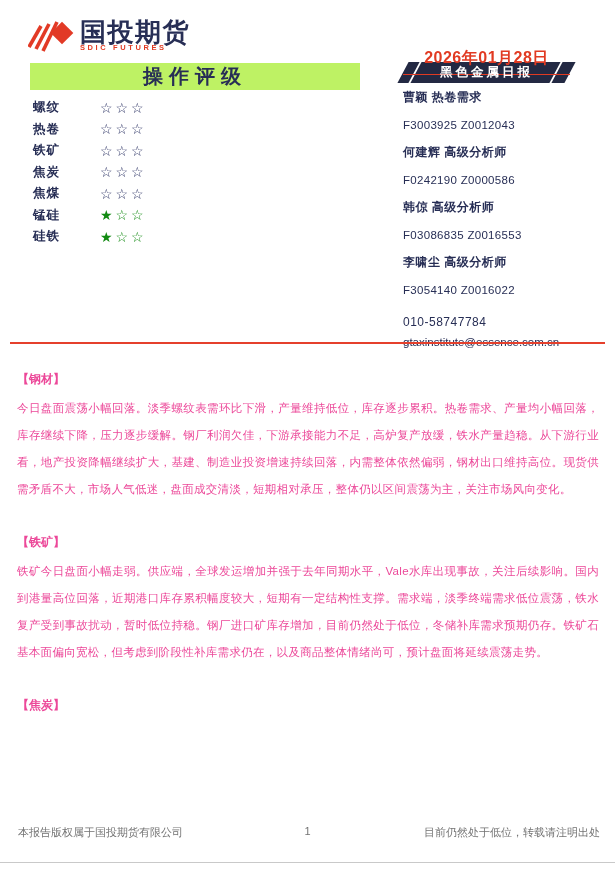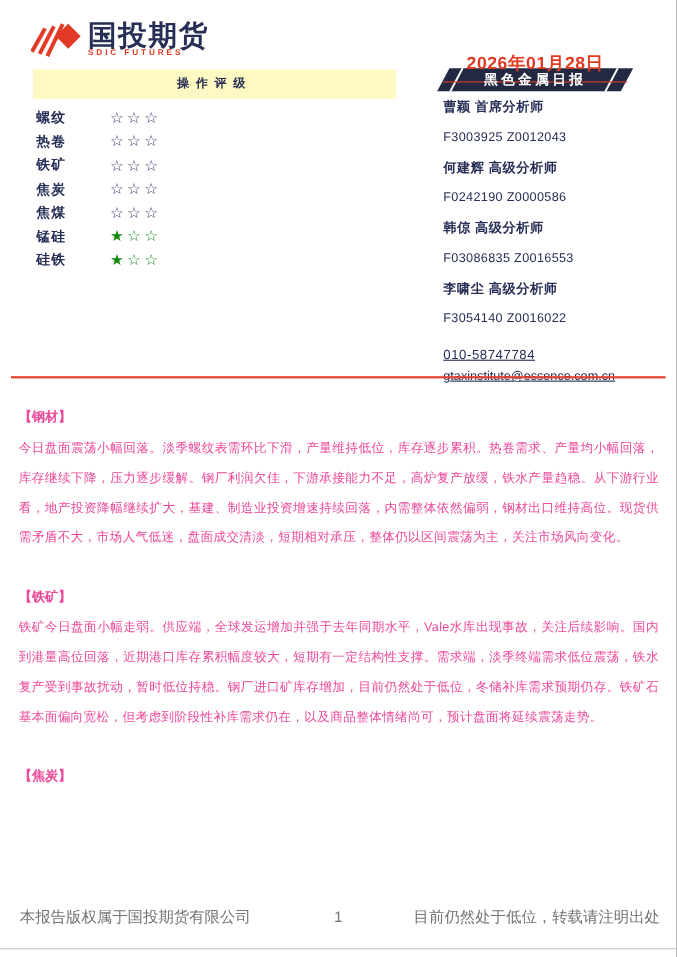--- a/index.html
+++ b/index.html
@@ -26,48 +26,48 @@
   .banner-text { position:relative; z-index:2; display:block; text-align:center; color:#ffffff;
                  font-size:12.5px; font-weight:bold; letter-spacing:3px; line-height:21px;
                  font-family:"Liberation Serif","DejaVu Serif",serif; }
 
   .report-date { position:absolute; left:403px; top:48px; width:167px; text-align:center;
                  color:#e13a22; font-size:16px; font-weight:bold; letter-spacing:0.5px;
                  padding-bottom:5px; border-bottom:1.5px solid #e13a22; }
 
   
   .ratings-title { position:absolute; left:30px; top:63px; width:330px; height:27px;
-                   background:#fef9c3; color:#272e55; font-size:11px; font-weight:bold;
+                   background:#bef264; color:#272e55; font-size:20px; font-weight:bold;
                    letter-spacing:6px; text-align:center; line-height:27px; }
   .ratings-list { position:absolute; left:33px; top:97px; width:300px; }
   .rating-row { display:flex; align-items:center; height:21.5px; }
   .rating-name { width:67px; font-size:12.5px; font-weight:bold; color:#272e55; letter-spacing:1px; }
   .rating-stars { font-size:14px; letter-spacing:3px; font-family:"DejaVu Sans",sans-serif; }
   .rating-stars[data-color="navy"]  { color:#2b3264; }
   .rating-stars[data-color="green"] { color:#128a12; }
 
   
   .analysts { position:absolute; left:403px; top:84px; width:205px; color:#272e55; }
   .a-name { font-size:12px; font-weight:bold; letter-spacing:0.5px; line-height:27.5px; }
   .a-ids  { font-size:11.5px; line-height:27.5px; letter-spacing:0.3px; }
-  .contact { margin-top:7px;text-decoration:underline; }
+  .contact { margin-top:7px; }
   .contact-phone { font-size:12px; line-height:22px; letter-spacing:0.5px; }
   .contact-email { font-size:11.5px; line-height:18px; }
 
   
   .red-divider { position:absolute; left:10px; right:10px; top:342px; height:2px; background:#e5402c; }
 
   
   .report-body { position:absolute; left:17px; right:16px; top:366px; color:#ec4899; }
   .section { margin-bottom:26px; }
   .section-heading { font-size:12px; font-weight:600; line-height:27px; margin-bottom:2px; }
   .section-text { font-size:11.5px; line-height:27px; text-align:justify; letter-spacing:0.3px; }
 
   
-  .footer { position:absolute; left:0; right:0; top:825px; height:16px; font-size:14px; color:#737373; }
+  .footer { position:absolute; left:0; right:0; top:825px; height:16px; font-size:11px; color:#737373; }
   .footer-left  { position:absolute; left:18px; }
   .footer-page  { position:absolute; left:0; right:0; text-align:center; }
   .footer-right { position:absolute; right:15px; }
   .footer-rule { position:absolute; left:0; right:0; top:862px; border-top:1px solid #c9c9c9; }
 </style>
 </head>
 <body>
 
 <div class="page">
 
@@ -119,21 +119,21 @@
       <span class="rating-stars" data-color="green">★☆☆</span>
     </div>
     <div class="rating-row">
       <span class="rating-name">硅铁</span>
       <span class="rating-stars" data-color="green">★☆☆</span>
     </div>
   </div>
 
   <div class="analysts">
     <div>
-      <div class="a-name"><span>曹颖</span>&nbsp;<span>首席分析师</span></div>
+      <div class="a-name"><span>曹颖</span>&nbsp;<span>热卷需求</span></div>
       <div class="a-ids">F3003925 Z0012043</div>
     </div>
     <div>
       <div class="a-name"><span>何建辉</span>&nbsp;<span>高级分析师</span></div>
       <div class="a-ids">F0242190 Z0000586</div>
     </div>
     <div>
       <div class="a-name"><span>韩倞</span>&nbsp;<span>高级分析师</span></div>
       <div class="a-ids">F03086835 Z0016553</div>
     </div>

